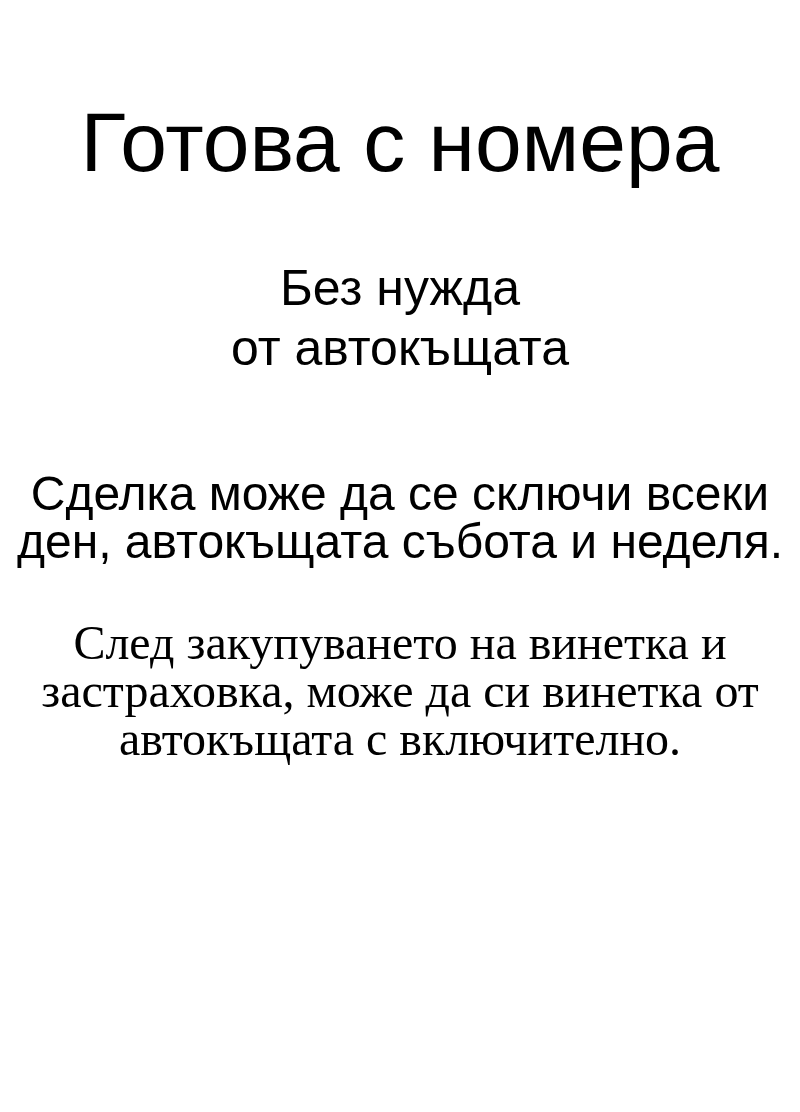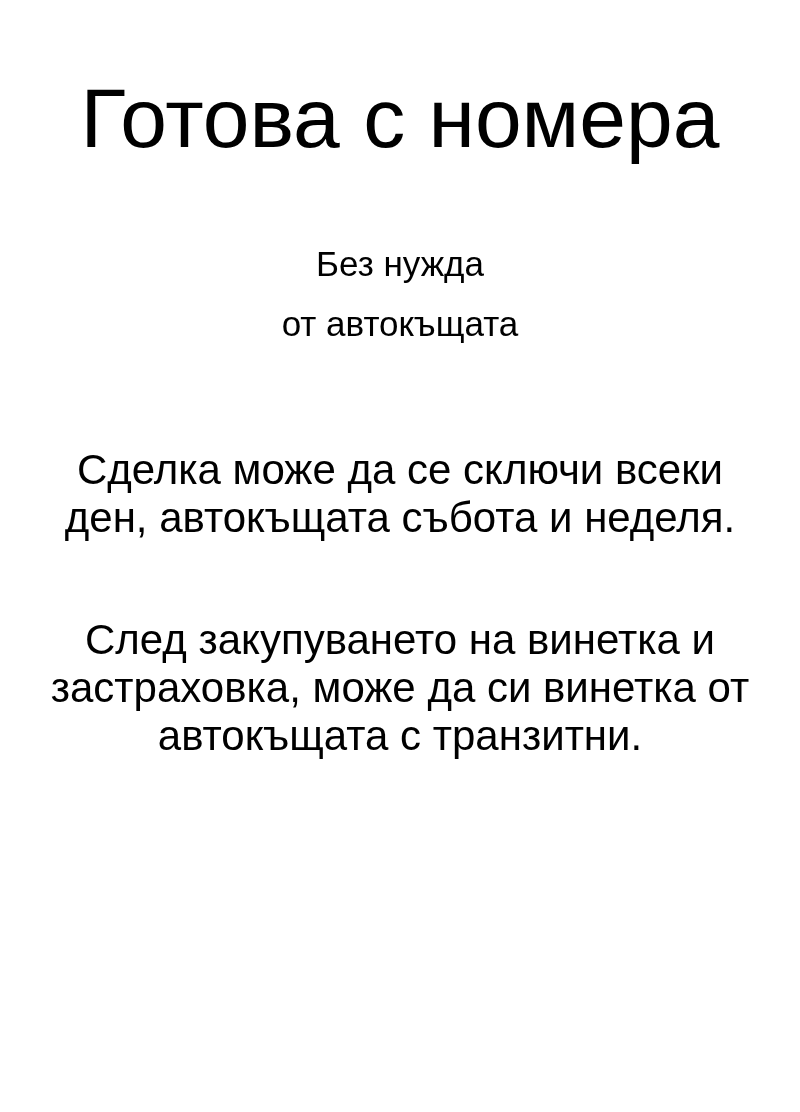--- a/index.html
+++ b/index.html
@@ -12,43 +12,43 @@
     width: 800px;
     height: 1112px;
     margin: 0 auto;
     background: #ffffff;
     overflow: hidden;
     font-family: "Liberation Sans", sans-serif;
     color: #000000;
     text-align: center;
   }
   .slide {
-    padding-top: 70px;
+    padding-top: 94px;
   }
   .title {
     margin: 0;
     font-size: 84px;
     font-weight: 400;
     line-height: 1.15;
     letter-spacing: 0px;
     white-space: nowrap;
   }
   .subtitle {
     margin-top: 67px;
-    font-size: 35px;
+    font-size: 50px;
     line-height: 60px;
     font-weight: 400;
   }
   .para {
-    font-size: 42px;
+    font-size: 48px;
     line-height: 48px;
     font-weight: 400;
   }
   .para-1 { margin-top: 92px; }
-  .para-2 { margin-top: 74px; }
+  .para-2 { margin-top: 53px; font-family: Liberation Serif, serif; }
   .line { white-space: nowrap; }
 </style>
 </head>
 <body>
 
 <div class="page">
   <div class="slide">
 
     <h1 class="title">Готова с номера</h1>
 
@@ -58,17 +58,17 @@
     </div>
 
     <div class="para para-1">
       <div class="line">Сделка може да се сключи всеки</div>
       <div class="line">ден, автокъщата събота и неделя.</div>
     </div>
 
     <div class="para para-2">
       <div class="line">След закупуването на винетка и</div>
       <div class="line">застраховка, може да си винетка от</div>
-      <div class="line">автокъщата с транзитни.</div>
+      <div class="line">автокъщата с включително.</div>
     </div>
 
   </div>
 </div>
 
 </body></html>

